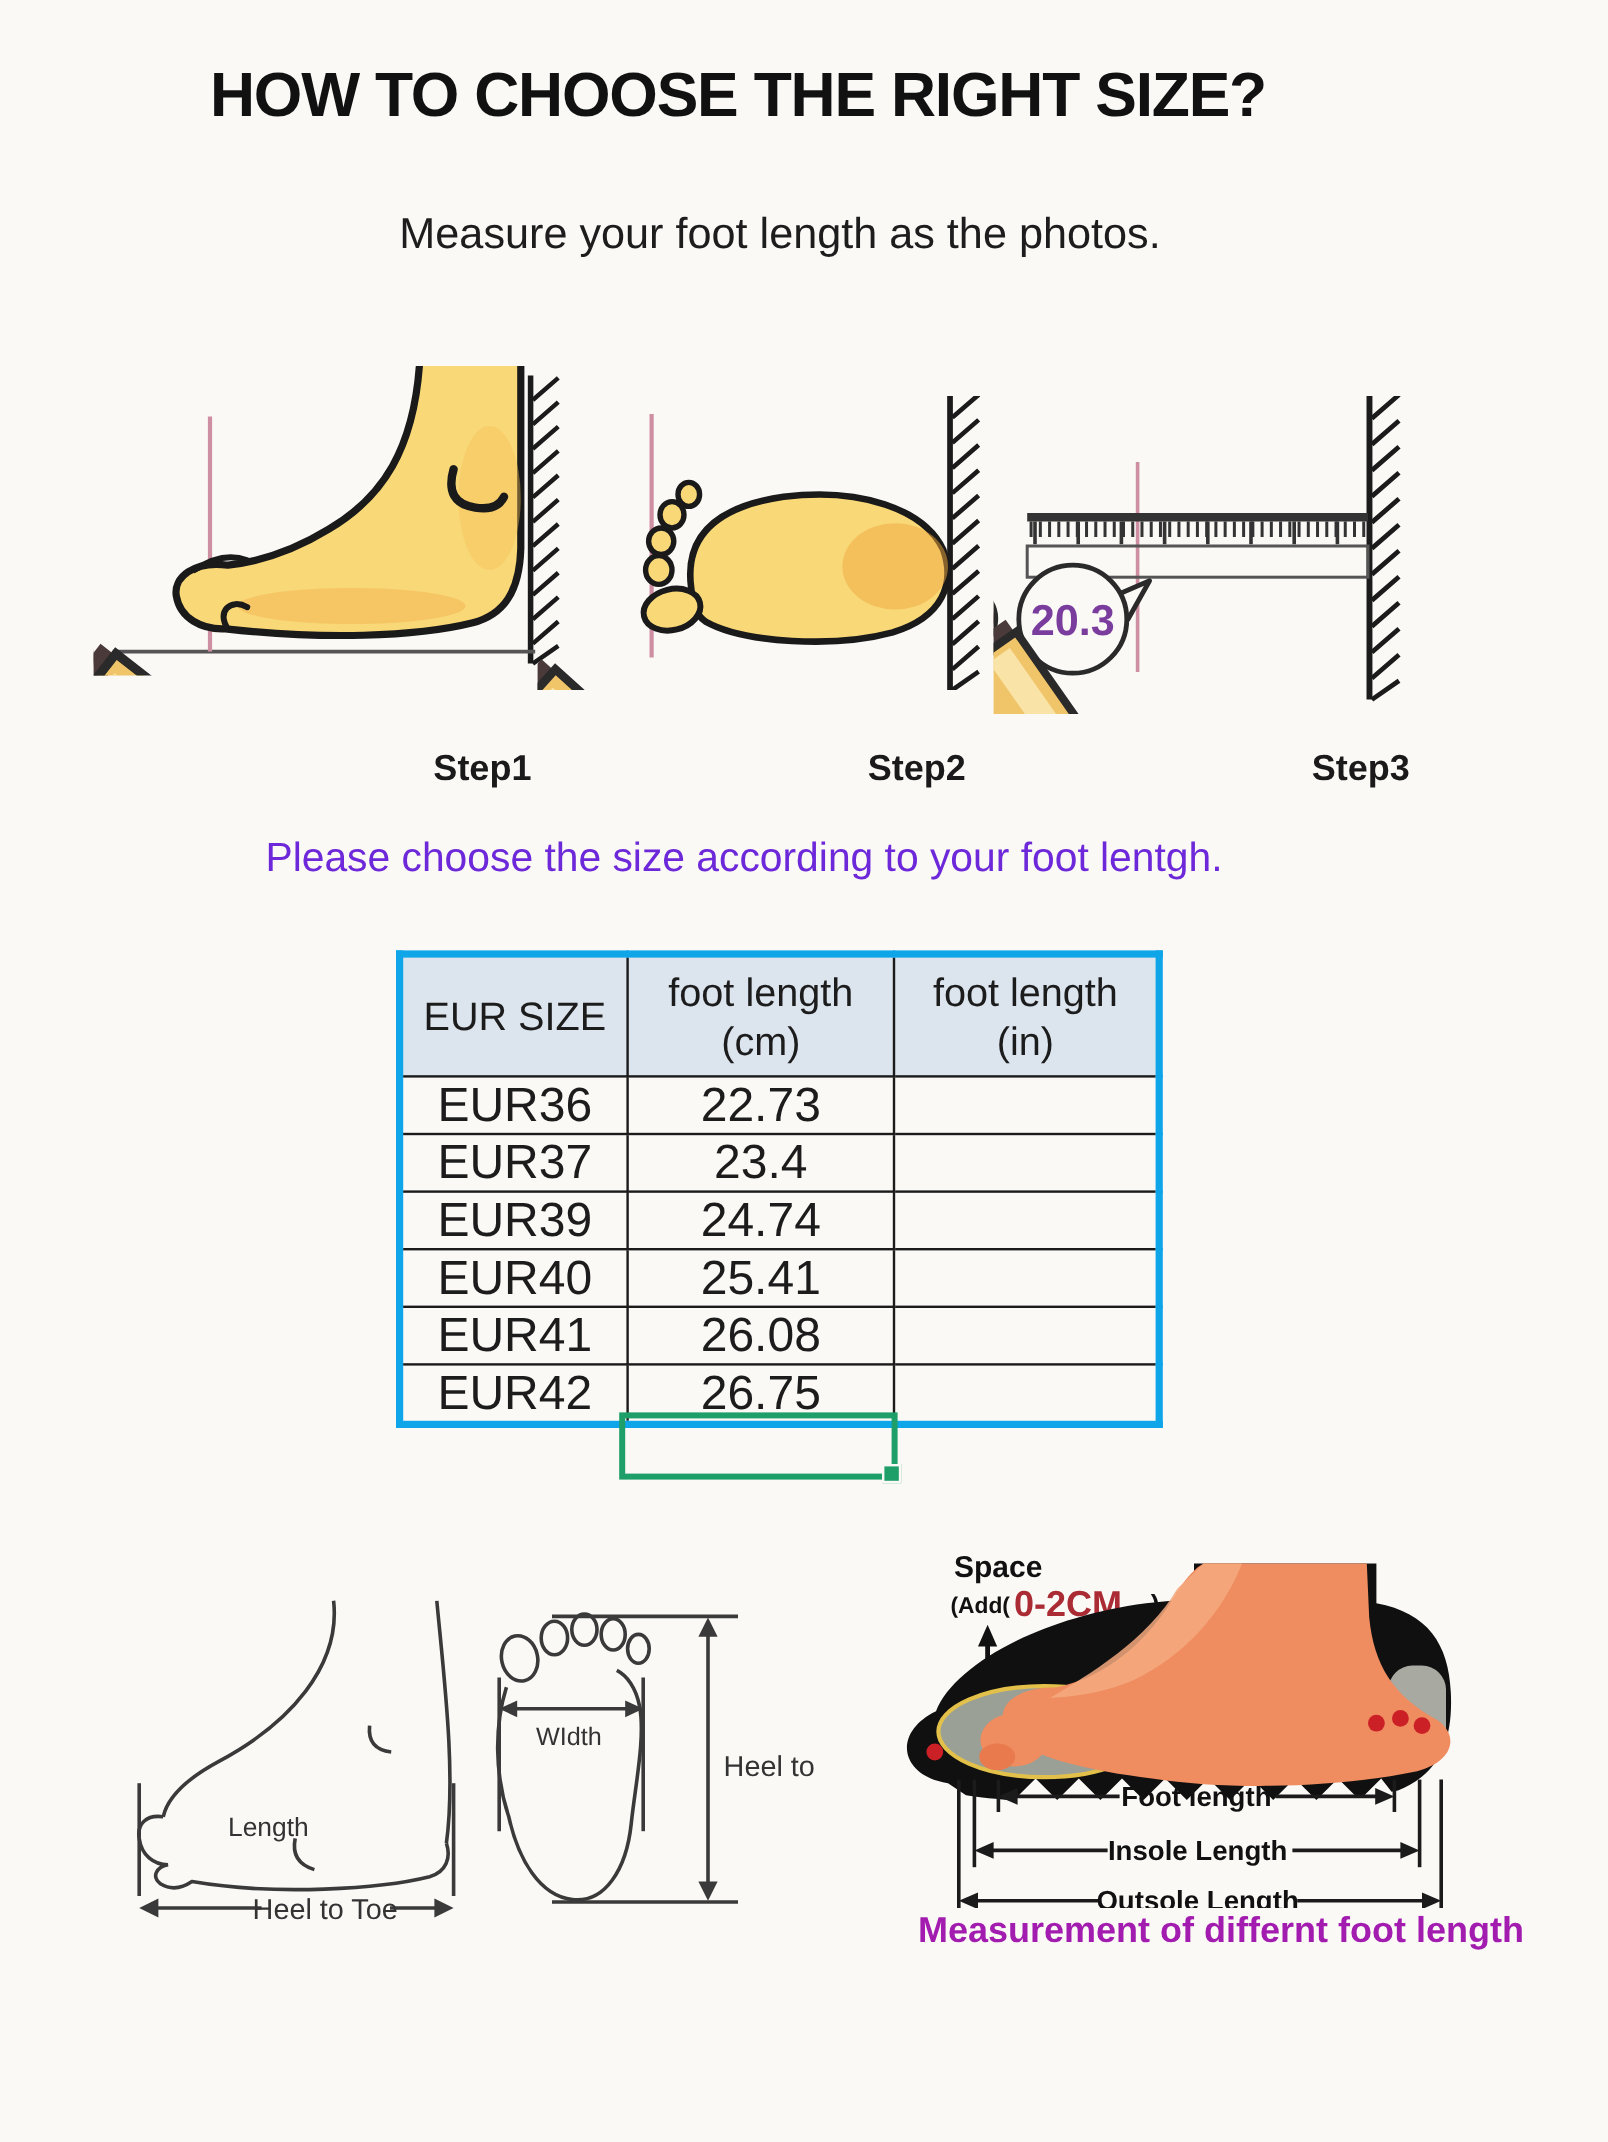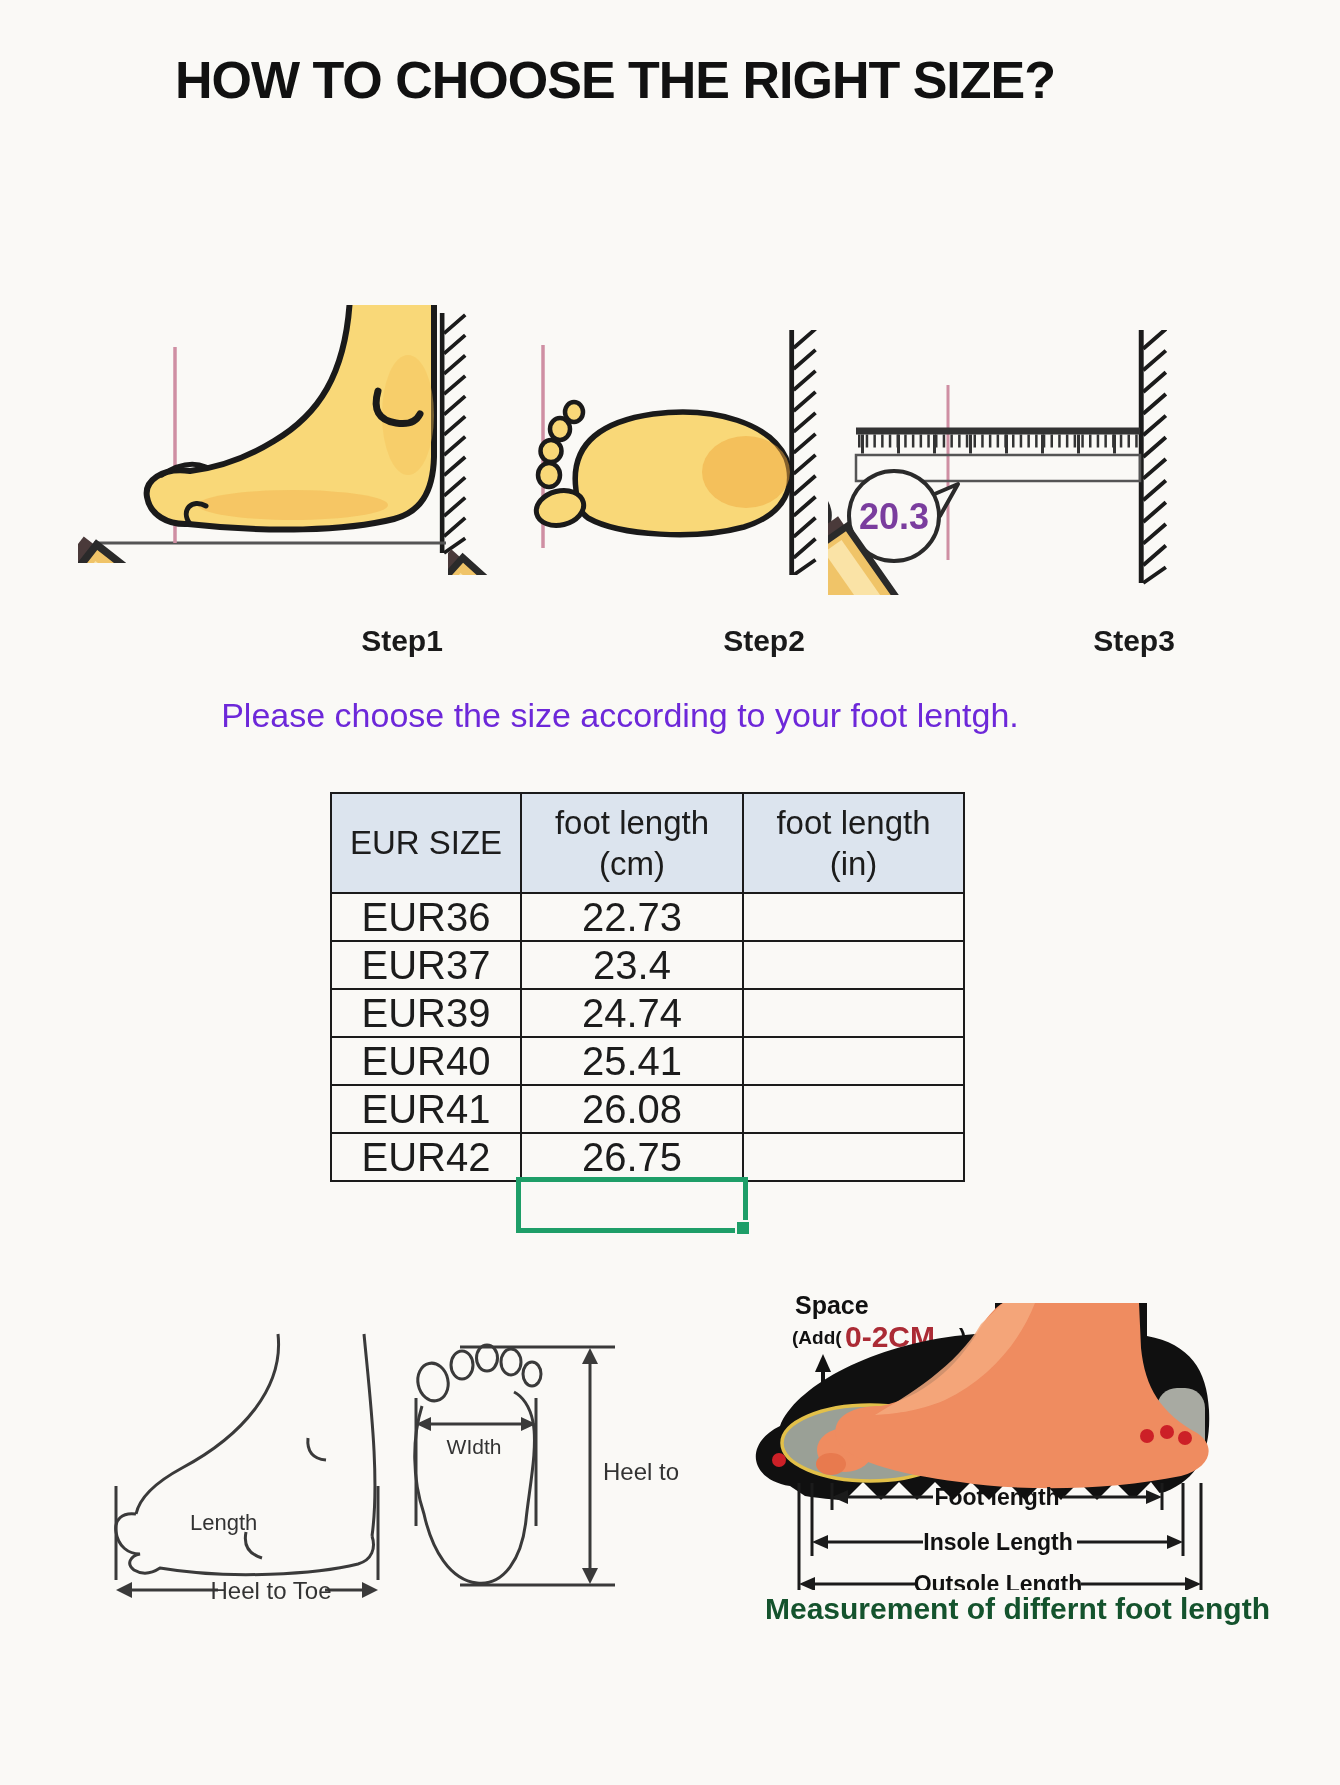--- a/index.html
+++ b/index.html
@@ -7,38 +7,39 @@
         font-family:"Liberation Sans",sans-serif;color:#1c1c1c;padding-left:36px;}
   .abs{position:absolute;}
   .center{text-align:center;}
   .page-title{top:50px;left:0;width:1230px;font-size:52px;font-weight:bold;letter-spacing:-1px;color:#111;}
   .subtitle{top:174px;left:0;width:1300px;font-size:36px;color:#1d1d1d;}
   .step-label{top:624px;width:160px;font-size:30px;font-weight:bold;color:#1a1a1a;text-align:center;}
   .intro{top:696px;left:0;width:1240px;font-size:34px;color:#6d28d9;}
   .table-wrap{left:330px;top:792px;width:633px;}
   table.size{border-collapse:collapse;width:633px;table-layout:fixed;}
   table.size th,table.size td{border:2px solid #1b1b1b;padding:0;font-weight:normal;}
-  table.size{border:1px solid #0ea5e9;}
+  table.size{border:6px solid #0ea5e9;}
   .th-cell{background:#dce4ee;height:98px;font-size:33px;vertical-align:middle;text-align:center;line-height:1.25;}
   td.cell{height:46px;font-size:40px;text-align:center;vertical-align:middle;background:#faf9f6;}
   .hl-box{position:absolute;left:186px;top:385px;width:222px;height:46px;
           border:5px solid #1e9e68;background:transparent;pointer-events:none;}
   .hl-handle{position:absolute;right:-8px;bottom:-8px;width:12px;height:12px;background:#1e9e68;border:2px solid #faf9f6;}
-  .caption{left:695px;top:1592px;width:645px;font-size:30px;font-weight:bold;color:#14532d;}
+  .caption{left:695px;top:1592px;width:645px;font-size:30px;font-weight:bold;color:#a21caf;}
   .warning{top:1688px;left:0;width:1340px;font-size:31px;color:#1a1a1a;}
   .warn-label{color:#a63a3c;font-weight:bold;}
   .warn-em{font-weight:bold;}
   svg text{font-family:"Liberation Sans",sans-serif;}
 </style>
 </head>
 <body>
 
 <div class="page">
 
   <div class="abs center page-title">HOW TO CHOOSE THE RIGHT SIZE?</div>
+  <div class="abs center subtitle">Measure your foot length as the photos.</div>
 
   <svg class="abs" style="left:78px;top:305px" width="400" height="258" viewBox="0 0 400 258">
     <defs>
       <symbol id="wall" viewBox="0 0 40 260" overflow="visible">
         <line x1="5" y1="0" x2="5" y2="260" stroke="#1b1b1b" stroke-width="5"></line>
         <path d="M7 22 30 2 M7 44 30 24 M7 66 30 46 M7 88 30 68 M7 110 30 90 M7 132 30 112 M7 154 30 134 M7 176 30 156 M7 198 30 178 M7 220 30 200 M7 242 30 222 M7 260 30 244" stroke="#1b1b1b" stroke-width="4" fill="none"></path>
       </symbol>
       <symbol id="pencil" viewBox="0 0 132 40" overflow="visible">
         <rect x="1" y="8" width="24" height="25" rx="10" fill="#9c4f58" stroke="#2a2a2a" stroke-width="2.5"></rect>
         <rect x="23" y="7" width="7" height="27" fill="#4a3a3a"></rect>

